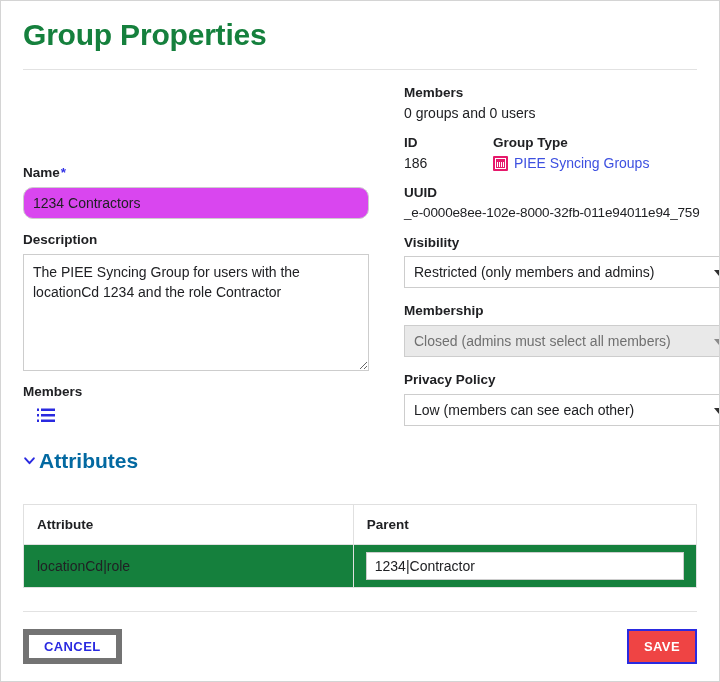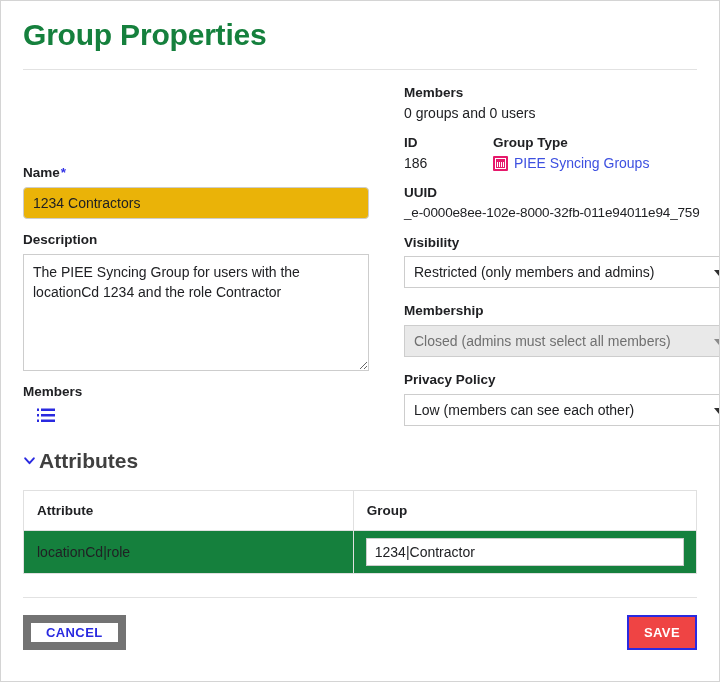--- a/index.html
+++ b/index.html
@@ -53,26 +53,26 @@
     color: #202124;
     margin-bottom: 5px;
     line-height: 1.25;
   }
   .req { color: #3232e6; font-weight: bold; margin-left: 1px; }
 
   .text-input {
     width: 100%;
     height: 32px;
     border: 1px solid #cdcdcd;
-    background: #eab308;
+    background: #d946ef;
     font-family: "Liberation Sans", sans-serif;
     font-size: 14px;
     color: #202124;
     padding: 0 9px;
-    border-radius: 4px;
+    border-radius: 10px;
     outline: none;
     display: block;
   }
   .text-input::placeholder { color: #6e6e6e; font-style: italic; }
 
   .gap { height: 13px; }
 
   .textarea {
     width: 100%;
     height: 117px;
@@ -204,28 +204,28 @@
     width: max-content;
   }
   .attr-chev {
     width: 13px; height: 13px;
     margin-right: 3px;
     display: block;
   }
   .attr-title {
     font-size: 21px;
     font-weight: bold;
-    color: #404040;
+    color: #0369a1;
     line-height: 1.1;
   }
 
   table.attrs {
     width: 100%;
     border-collapse: collapse;
-    margin-top: 18px;
+    margin-top: 32px;
     table-layout: fixed;
   }
   table.attrs th {
     text-align: left;
     font-size: 13.5px;
     font-weight: bold;
     color: #202124;
     padding: 12px 13px;
     border: 1px solid #e0e0e0;
     background: #fff;
@@ -270,21 +270,21 @@
     letter-spacing: 0.4px;
     padding: 0 15px;
     height: 35px;
     cursor: pointer;
     border-radius: 0;
     line-height: 1;
   }
   .btn-cancel {
     background: #fff;
     color: #2a2ae0;
-    border: 8px solid #737373;
+    border: 6px solid #737373;
   }
   .btn-save {
     background: #ef4444;
     color: #ffffff;
     border: 2px solid #2a2ae0;
   }
 </style>
 </head>
 <body>
 
@@ -377,21 +377,21 @@
     </div>
 
     <table class="attrs">
       <colgroup>
           <col style="width:49%">
           <col style="width:51%">
         </colgroup>
       <thead>
         <tr>
           <th>Attribute</th>
-          <th>Group</th>
+          <th>Parent</th>
         </tr>
       </thead>
       <tbody>
         <tr>
           <td>locationCd|role</td>
           <td class="value-cell">
             <input class="cell-input" type="text" value="1234|Contractor" style="">
           </td>
         </tr>
       </tbody>

